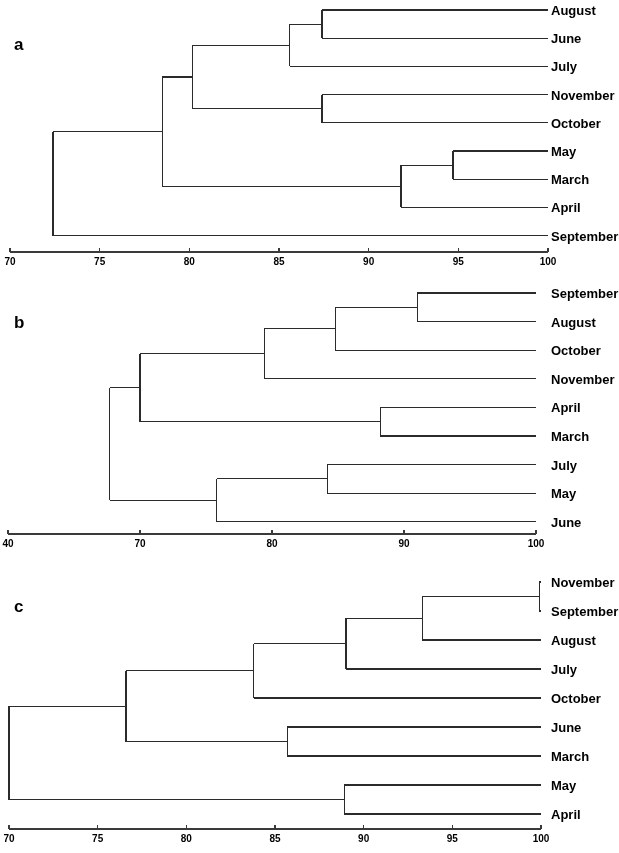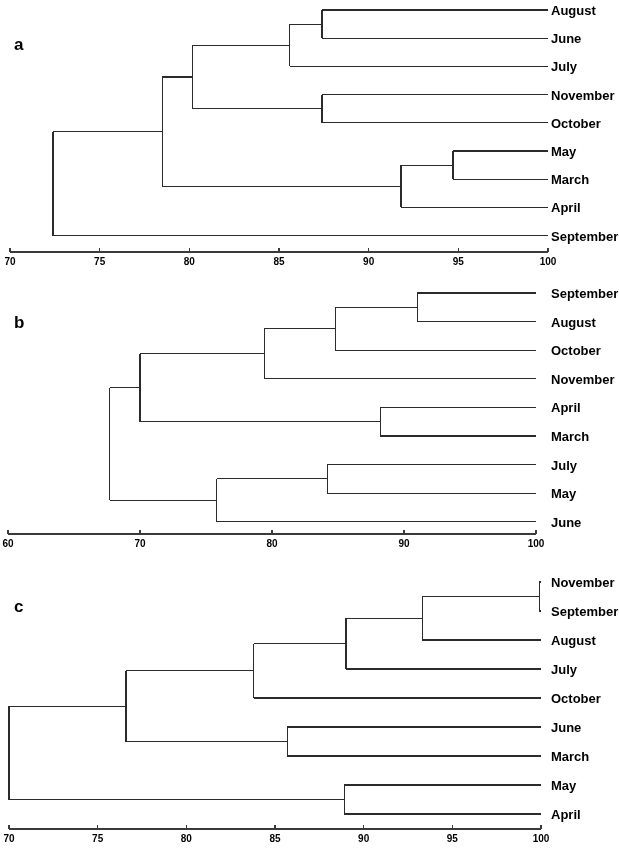--- a/index.html
+++ b/index.html
@@ -107,21 +107,21 @@
       </svg>
       <div class="leaf-label" style="left: 551px; top: 9px;">September</div>
       <div class="leaf-label" style="left: 551px; top: 37.6px;">August</div>
       <div class="leaf-label" style="left: 551px; top: 66.2px;">October</div>
       <div class="leaf-label" style="left: 551px; top: 94.8px;">November</div>
       <div class="leaf-label" style="left: 551px; top: 123.4px;">April</div>
       <div class="leaf-label" style="left: 551px; top: 152px;">March</div>
       <div class="leaf-label" style="left: 551px; top: 180.6px;">July</div>
       <div class="leaf-label" style="left: 551px; top: 209.2px;">May</div>
       <div class="leaf-label" style="left: 551px; top: 237.8px;">June</div>
-      <div class="tick-label" style="left: 8px; top: 261px;">60</div>
+      <div class="tick-label" style="left: 8px; top: 261px;">40</div>
       <div class="tick-label" style="left: 140px; top: 261px;">70</div>
       <div class="tick-label" style="left: 272px; top: 261px;">80</div>
       <div class="tick-label" style="left: 404px; top: 261px;">90</div>
       <div class="tick-label" style="left: 536px; top: 261px;">100</div>
     </div>
   <div class="panel" id="panel-c" style="top: 560px; height: 293px;">
       <div class="panel-letter" style="left: 14px; top: 38px;">c</div>
       <svg width="619" height="293" viewBox="0 0 619 293">
         <line x1="539.2266666666668" y1="22" x2="541" y2="22" class="tree-line"></line>
         <line x1="539.2266666666668" y1="51" x2="541" y2="51" class="tree-line"></line>

